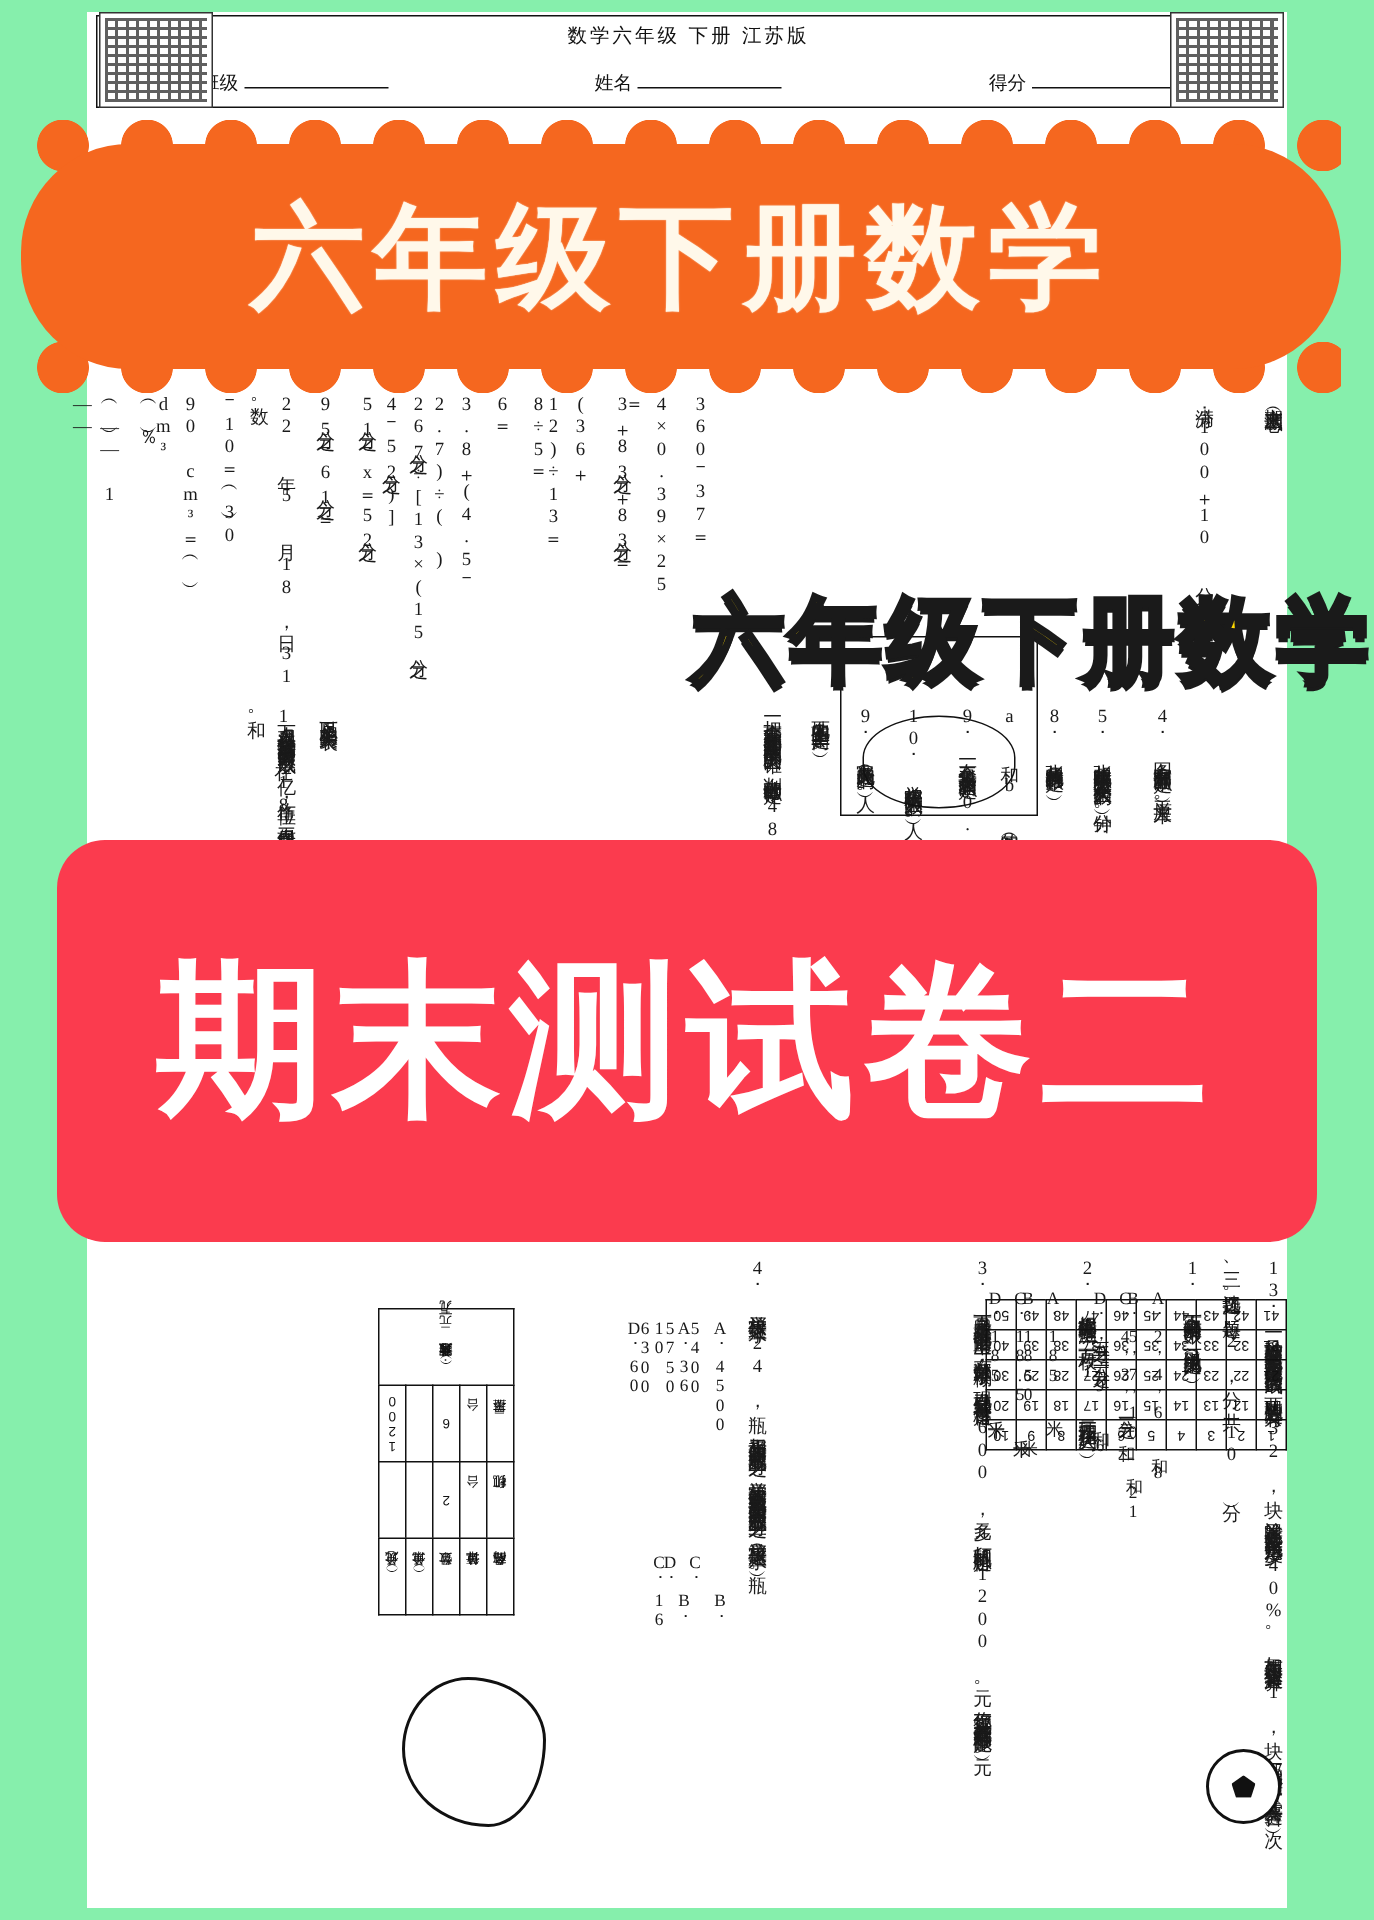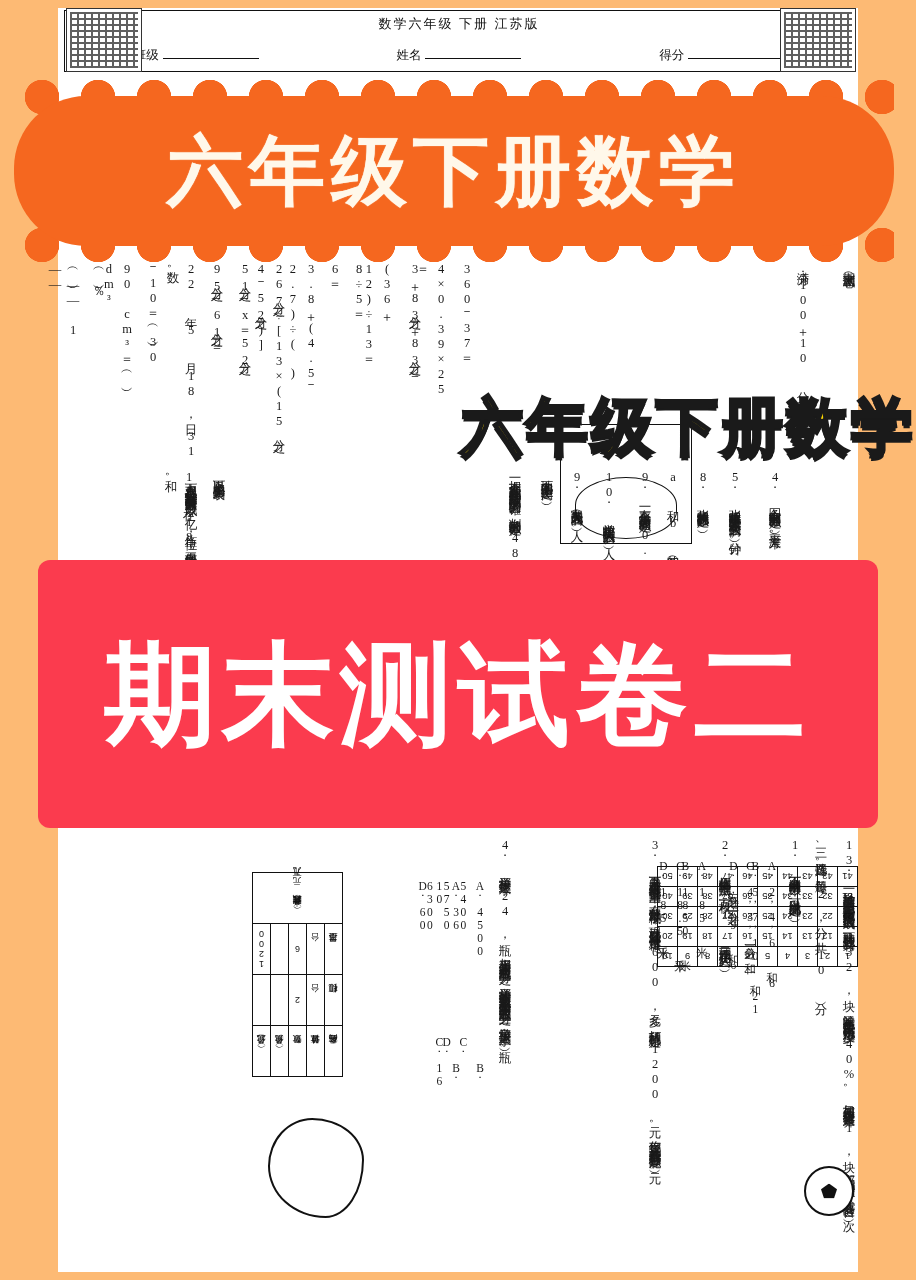--- a/index.html
+++ b/index.html
@@ -3,21 +3,21 @@
 <meta charset="utf-8">
 <style>
   html,body{margin:0;padding:0;background:#ffffff;}
   body{
     width:916px;height:1280px;position:relative;overflow:hidden;
     font-family:"Liberation Sans","DejaVu Sans",sans-serif;
     color:#111;
   }
   
   .sheet{
-    position:absolute;inset:0;background:#fdba74;padding-left:28px;
+    position:absolute;inset:0;background:#86efac;padding-left:28px;
   }
   .paper{
     position:absolute;left:58px;top:8px;width:800px;height:1264px;
     background:#ffffff;
   }
   
   .hdr{
     position:absolute;left:64px;top:10px;width:790px;height:62px;
     border:1px solid #111;box-sizing:border-box;
   }
@@ -131,21 +131,21 @@
   .title-yellow{
     position:absolute;left:0;right:0;top:385px;text-align:right;
     font-family:"DejaVu Sans","Liberation Sans",sans-serif;
     font-size:62px;font-weight:bold;letter-spacing:3px;
     color:#ffd900;
     -webkit-text-stroke:3px #1a1a1a;
     text-shadow:0 4px 0 #1a1a1a;
   }
   .banner-red{
     position:absolute;left:38px;top:560px;width:840px;height:268px;
-    background:#fb3b4e;border-radius:12px;
+    background:#fb3b4e;border-radius:32px;
     display:flex;align-items:center;justify-content:center;
   }
   .banner-red .txt{
     font-family:"DejaVu Sans","Liberation Sans",sans-serif;
     font-size:112px;font-weight:bold;color:#ffffff;letter-spacing:6px;line-height:1;
   }
 </style>
 </head>
 <body>
 

